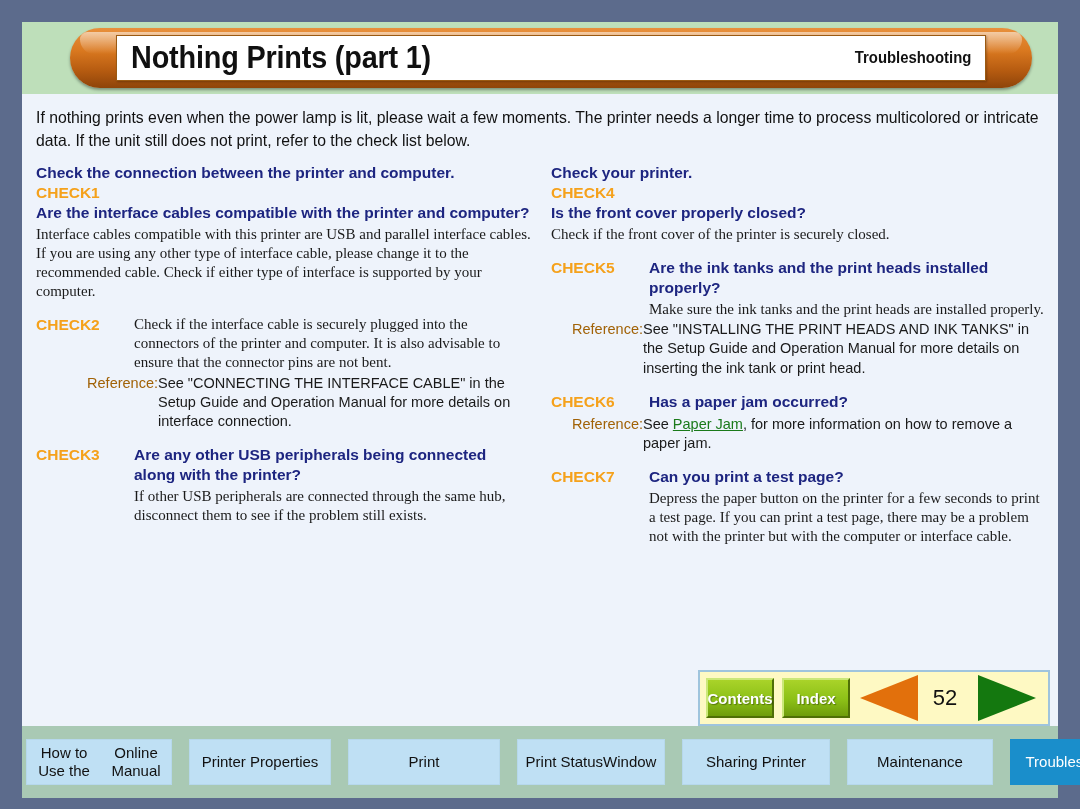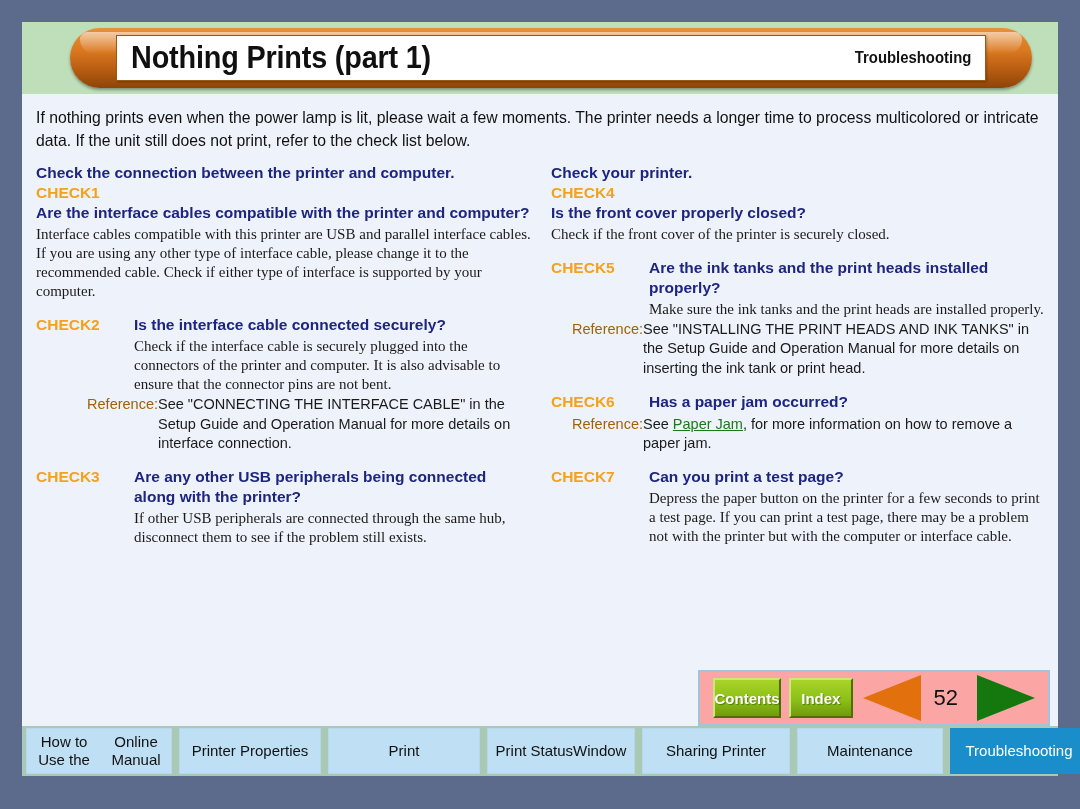--- a/index.html
+++ b/index.html
@@ -192,26 +192,26 @@
     text-decoration: underline;
   }
 
   
   #nav-panel {
     position: absolute;
     left: 698px;
     top: 670px;
     width: 352px;
     height: 56px;
-    background: #fca5a5;
+    background: #fef9c3;
     border: 2px solid #9fc4dd;
     box-sizing: border-box;
     display: flex;
     align-items: center;
-    padding: 0 13px;
+    padding: 0 6px;
   }
   .navbtn {
     width: 68px;
     height: 40px;
     margin-right: 8px;
     background: linear-gradient(180deg,#a9d329 0%,#8cc017 55%,#6f9c0c 100%);
     border-top: 2px solid #cbe87a;
     border-left: 2px solid #cbe87a;
     border-right: 2px solid #4f6f06;
     border-bottom: 2px solid #4f6f06;
@@ -245,27 +245,27 @@
     color: #111;
     font-family: "Liberation Sans", sans-serif;
   }
 
   
   #tabs-band {
     position: absolute;
     left: 22px;
     top: 726px;
     width: 1036px;
-    height: 50px;
+    height: 72px;
     background: #a9c9b4;
     box-sizing: border-box;
     display: flex;
     align-items: center;
     padding: 0 4px;
-    gap: 7px;
+    gap: 17px;
   }
   .tab {
     height: 46px;
     background: #bfe0f4;
     color: #111;
     font-size: 15px;
     display: flex;
     align-items: center;
     justify-content: center;
     text-align: center;
@@ -314,21 +314,20 @@
           <div class="check-label">CHECK1</div>
           <div class="check-body">
             <div class="check-question">Are the interface cables compatible with the printer and computer?</div>
             <div class="check-text">Interface cables compatible with this printer are USB and parallel interface cables. If you are using any other type of interface cable, please change it to the recommended cable. Check if either type of interface is supported by your computer.</div>
           </div>
         </div>
 
         <div class="check">
           <div class="check-label">CHECK2</div>
           <div class="check-body">
-            <div class="check-question">Is the interface cable connected securely?</div>
             <div class="check-text">Check if the interface cable is securely plugged into the connectors of the printer and computer. It is also advisable to ensure that the connector pins are not bent.</div>
           </div>
         </div>
         <div class="reference ref-indent-left">
           <div class="reference-label">Reference:</div>
           <div class="reference-text">See "CONNECTING THE INTERFACE CABLE" in the Setup Guide and Operation Manual for more details on interface connection.</div>
         </div>
 
         <div class="check">
           <div class="check-label">CHECK3</div>

